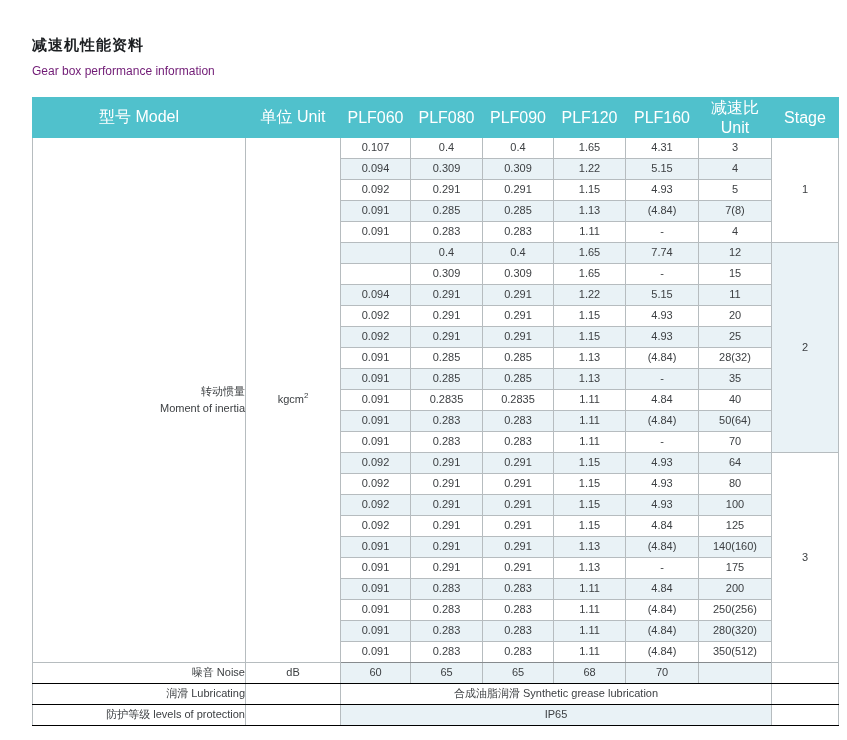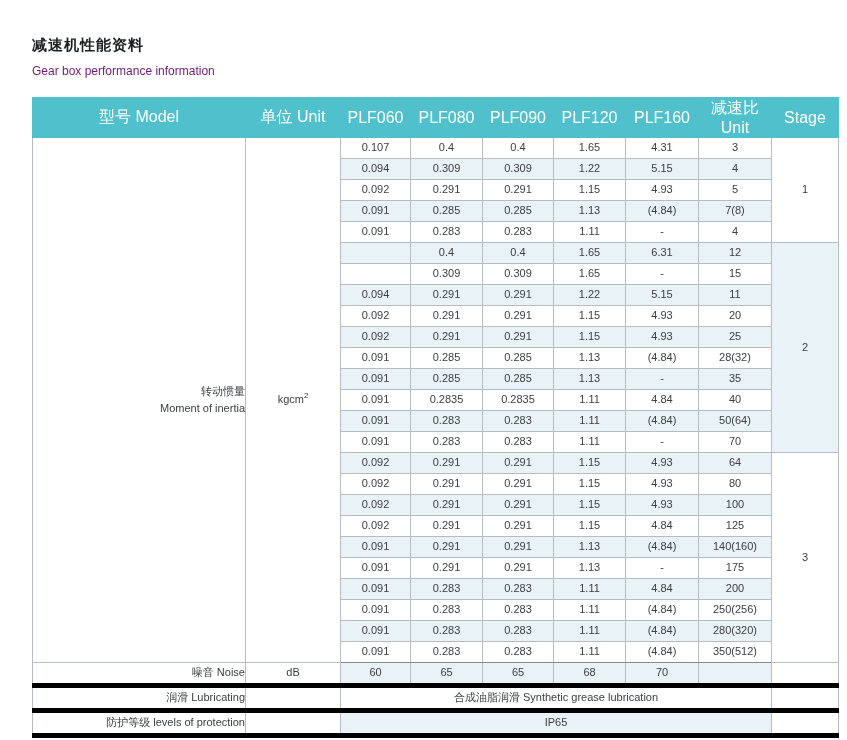--- a/index.html
+++ b/index.html
@@ -65,21 +65,21 @@
   }
   table.perf td.big-merged { background: #ffffff; }
   .inertia-line { line-height: 1.55; }
   table.perf td.unit-cell sup {
     font-size: 8px;
     vertical-align: super;
     line-height: 0;
   }
   table.perf tr.footer-row td {
     border-top: 1px solid #878b8e;
-    border-bottom: 5px solid #000000;
+    border-bottom: 1px solid #000000;
   }
   table.perf tr.body-last td { border-bottom: 1px solid #878b8e; }
 </style>
 </head>
 <body>
 
 <div class="page">
   <h1 class="title-cn">减速机性能资料</h1>
   <div class="title-en">Gear box performance information</div>
 
@@ -154,21 +154,21 @@
           <td class="data-cell">0.283</td>
           <td class="data-cell">1.11</td>
           <td class="data-cell">-</td>
           <td class="data-cell">4</td>
         </tr>
         <tr class="alt">
           <td class="data-cell"></td>
           <td class="data-cell">0.4</td>
           <td class="data-cell">0.4</td>
           <td class="data-cell">1.65</td>
-          <td class="data-cell">6.31</td>
+          <td class="data-cell">7.74</td>
           <td class="data-cell">12</td>
           <td rowspan="10" class="alt-bg">2</td>
         </tr>
         <tr>
           <td class="data-cell"></td>
           <td class="data-cell">0.309</td>
           <td class="data-cell">0.309</td>
           <td class="data-cell">1.65</td>
           <td class="data-cell">-</td>
           <td class="data-cell">15</td>

